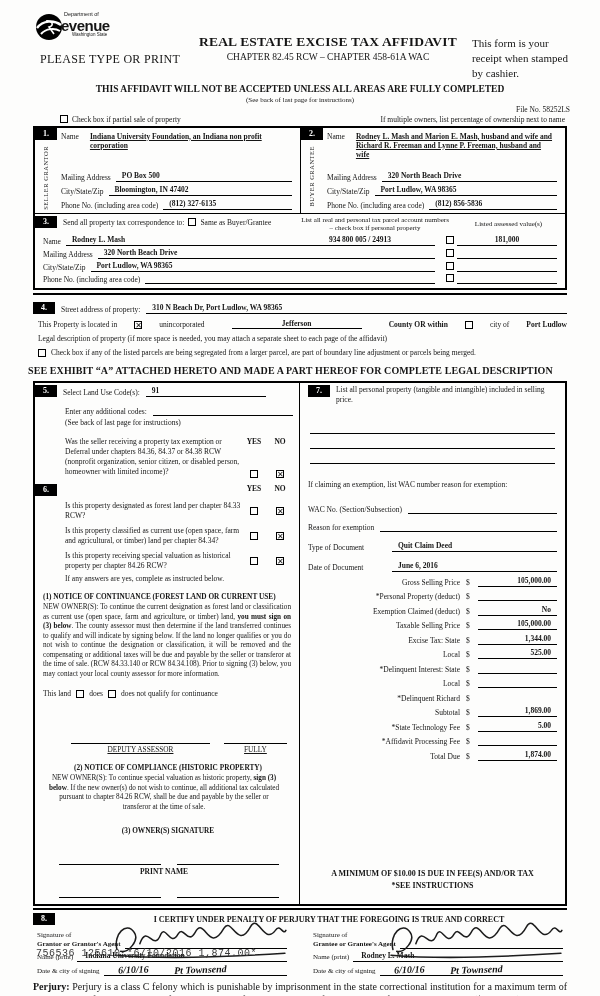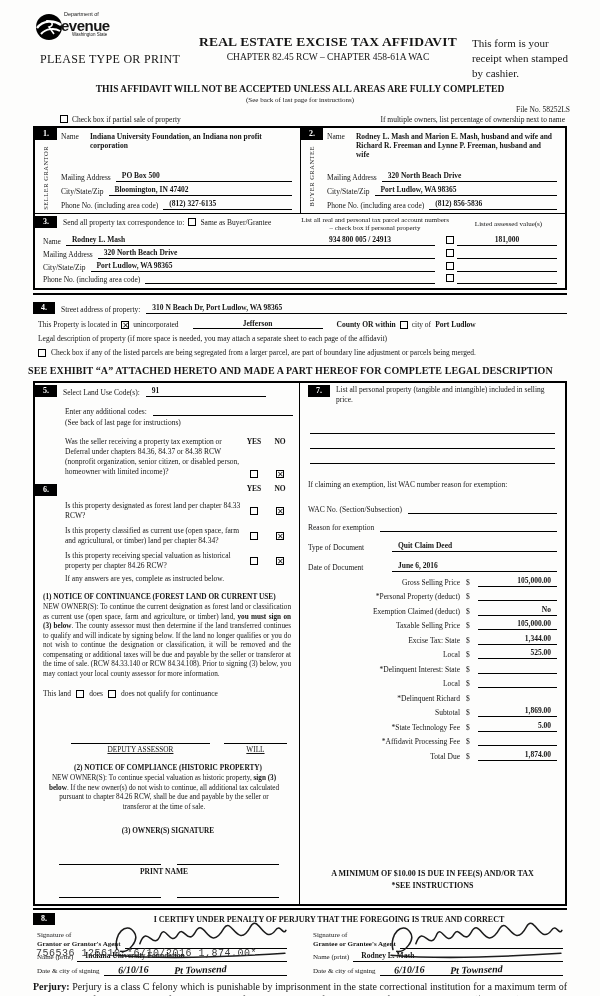--- a/index.html
+++ b/index.html
@@ -46,37 +46,37 @@
   .rail { width: 22px; flex: none; display: flex; flex-direction: column; }
   .vert {
     writing-mode: vertical-rl; transform: rotate(180deg); margin: 6px auto 0;
     font-size: 6.5px; letter-spacing: 0.5px; text-align: center; line-height: 1.3;
   }
   .fields { flex: 1; padding: 1px 8px 3px 4px; }
   .frow { display: flex; align-items: flex-end; margin-top: 3px; }
   .frow .lab { white-space: nowrap; margin-right: 5px; }
   .fval { flex: 1; border-bottom: 1px solid #000; font-weight: bold; padding: 0 2px 1px 6px; }
   .fval.wrap { border-bottom: none; }
-  .fval.wrap span { }
+  .fval.wrap span { text-decoration: underline; }
   .namerow { min-height: 36px; align-items: flex-start; }
   
   .sec3 { border-top: 1.5px solid #000; padding: 2px 4px 4px 0; }
   .sec3-head { display: flex; gap: 6px; align-items: flex-start; }
   .sec3-send { flex: 1; display: flex; gap: 4px; align-items: center; padding-top: 2px; }
   .sec3-parcel-h { width: 150px; font-size: 7px; text-align: center; line-height: 1.25; }
   .sec3-assess-h { width: 105px; font-size: 7px; text-align: center; padding-top: 4px; }
   .p-row { display: flex; align-items: flex-end; margin-top: 2px; padding-left: 8px; }
   .p-left { flex: 1; display: flex; align-items: flex-end; }
   .p-parcel { width: 150px; border-bottom: 1px solid #000; text-align: center; font-weight: bold; padding-bottom: 1px; margin-right: 8px; }
   .p-cbcol { width: 14px; text-align: center; padding-bottom: 1px; }
   .p-assess { width: 100px; border-bottom: 1px solid #000; text-align: center; font-weight: bold; padding-bottom: 1px; margin-right: 4px; }
   
   .sec4 { margin: 3px 33px 0; border-top: 2px solid #000; padding-top: 4px; }
   .s4row { display: flex; align-items: flex-end; gap: 6px; margin-top: 3px; }
-  .s4row2 { display: flex; align-items: flex-end; gap: 4px; margin-top: 5px; padding-left: 5px; }
+  .s4row2 { display: flex; align-items: flex-end; gap: 4px; margin-top: 5px; padding-left: 5px; justify-content: space-between; }
   .county-line { width: 130px; border-bottom: 1px solid #000; text-align: center; font-weight: bold; margin: 0 10px; }
   .bold { font-weight: bold; }
   .s4plain { margin-top: 5px; padding-left: 5px; display: flex; gap: 5px; align-items: center; }
   
   .exhibit { margin: 8px 28px 5px; font-size: 10px; font-weight: bold; letter-spacing: 0.1px; }
   
   .box57 { margin: 0 33px; border: 2px solid #000; display: flex; }
   .colL { width: 50%; border-right: 1.5px solid #000; padding: 2px 6px 6px 0; display: flex; flex-direction: column; }
   .colR { flex: 1; padding: 2px 8px 8px 8px; display: flex; flex-direction: column; }
   .lrow { display: flex; gap: 6px; align-items: flex-end; }
@@ -378,21 +378,21 @@
         <span class="cb"></span>
         <span>does not  qualify for continuance</span>
       </div>
 
       <div class="deputy-row">
         <div class="dep-line dep-l"></div>
         <div class="dep-line dep-r"></div>
       </div>
       <div class="deputy-labels">
         <div class="dep-l">DEPUTY ASSESSOR</div>
-        <div class="dep-r">WILL</div>
+        <div class="dep-r">FULLY</div>
       </div>
 
       <div class="notice-title center">(2) NOTICE OF COMPLIANCE (HISTORIC PROPERTY)</div>
       <div class="notice2-p">
         <span>NEW OWNER(S):  To continue special valuation as historic property, </span><span class="bold">sign (3) below</span><span>.  If the new owner(s) do not wish to continue, all additional tax calculated pursuant to chapter 84.26 RCW, shall be due and payable by the seller or transferor at the time of sale.</span>
       </div>
 
       <div class="notice-title center" style="margin-top:14px">(3)  OWNER(S) SIGNATURE</div>
       <div class="sigpair">
         <div></div>

